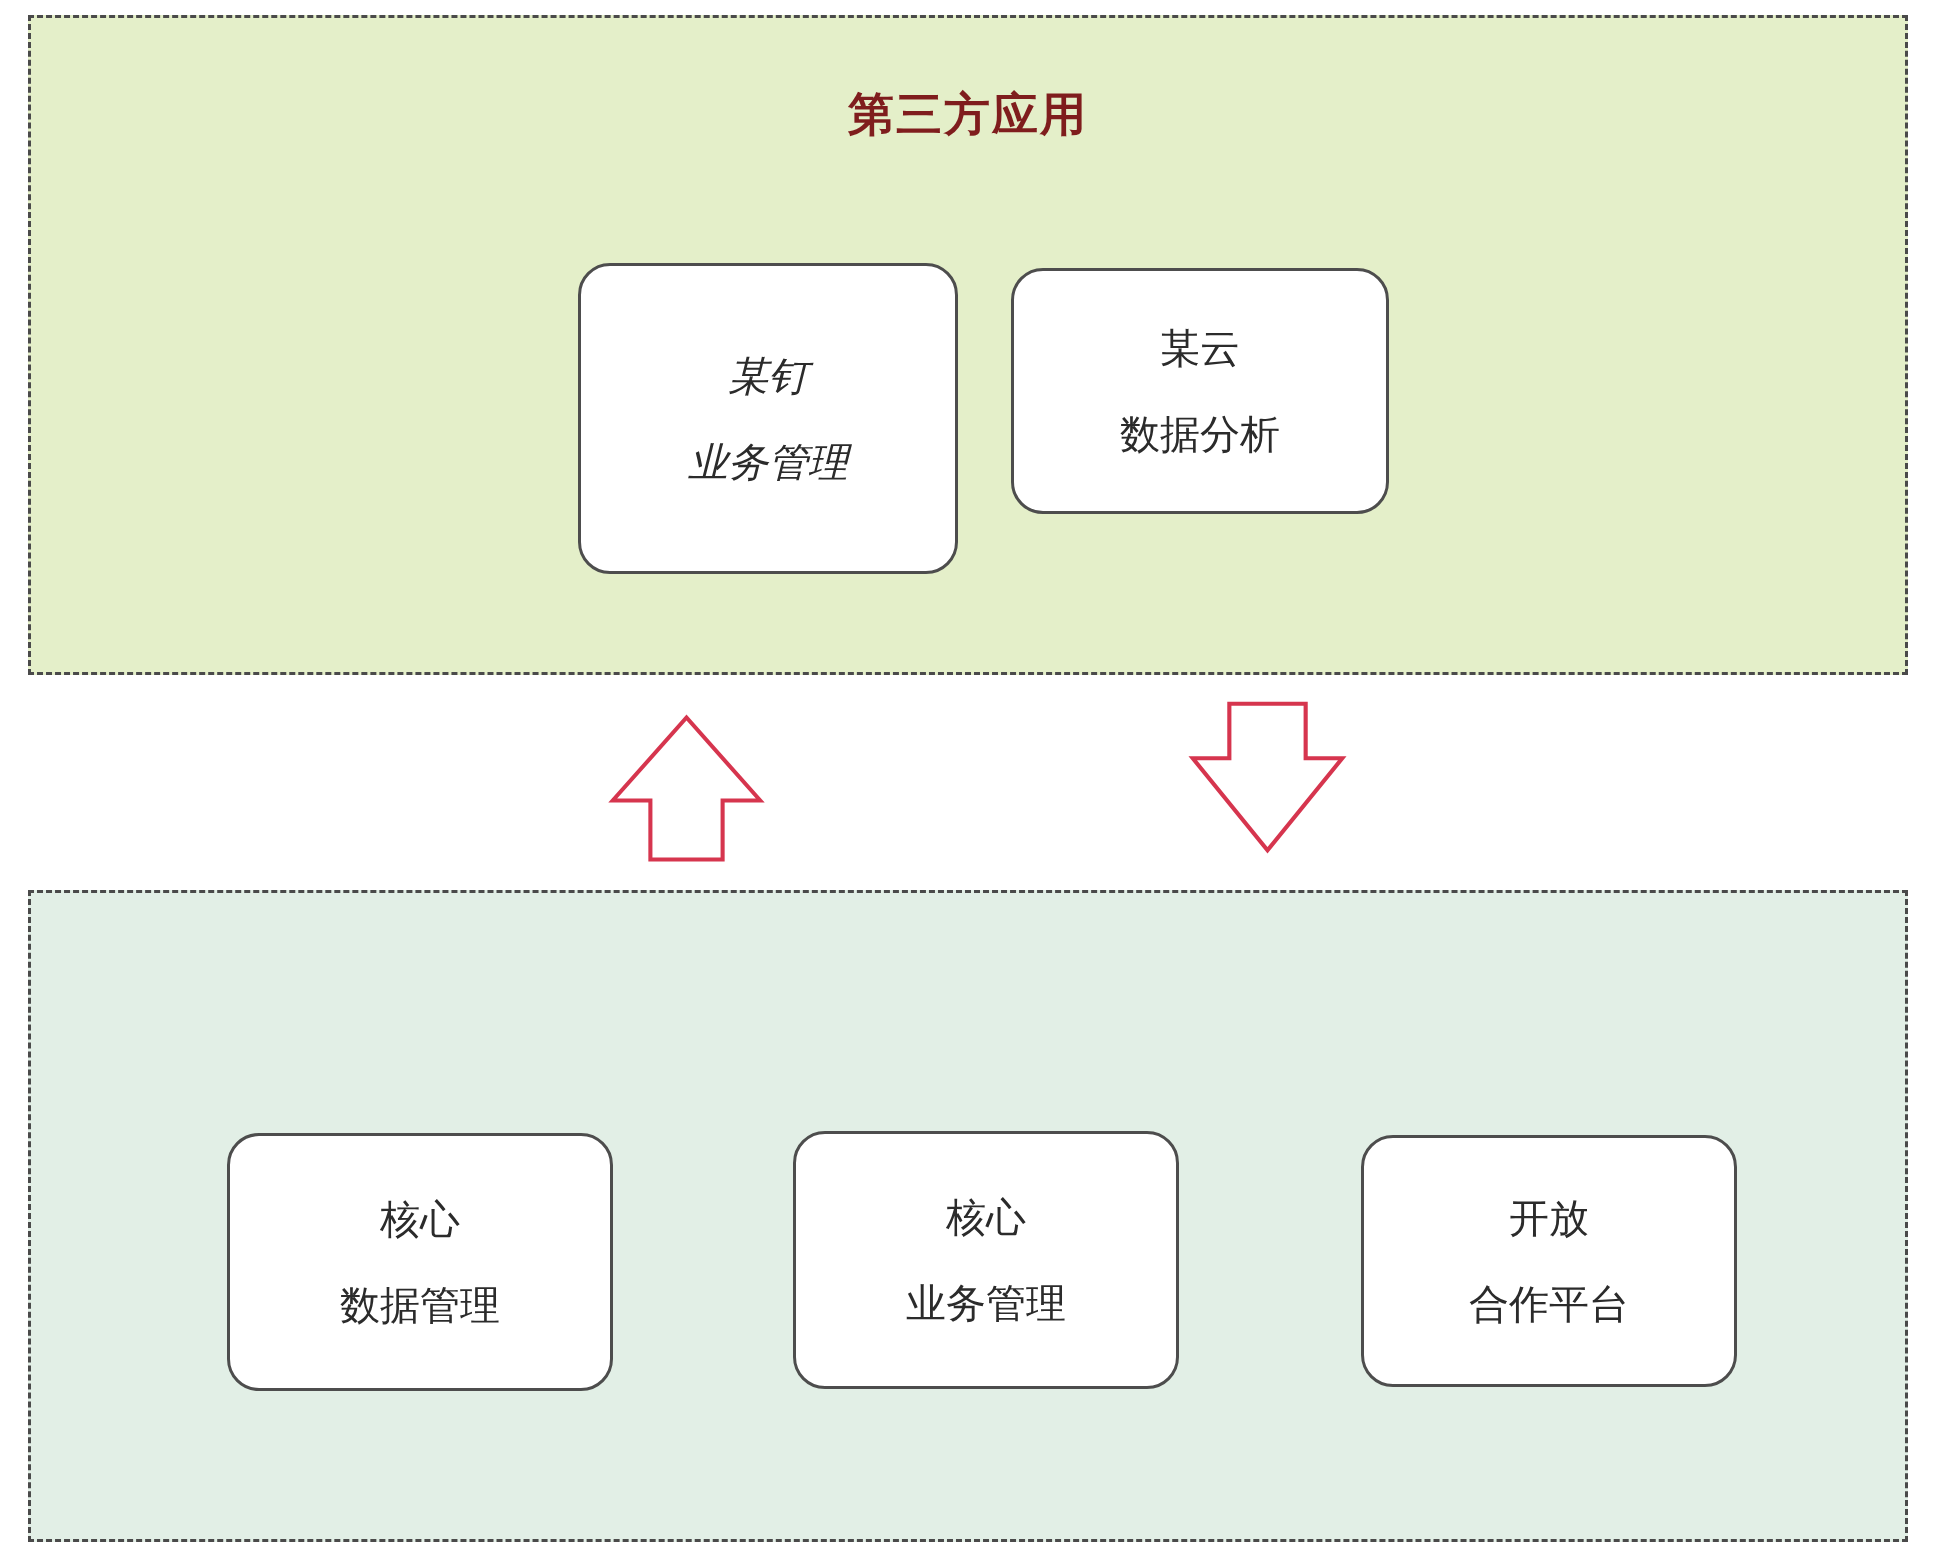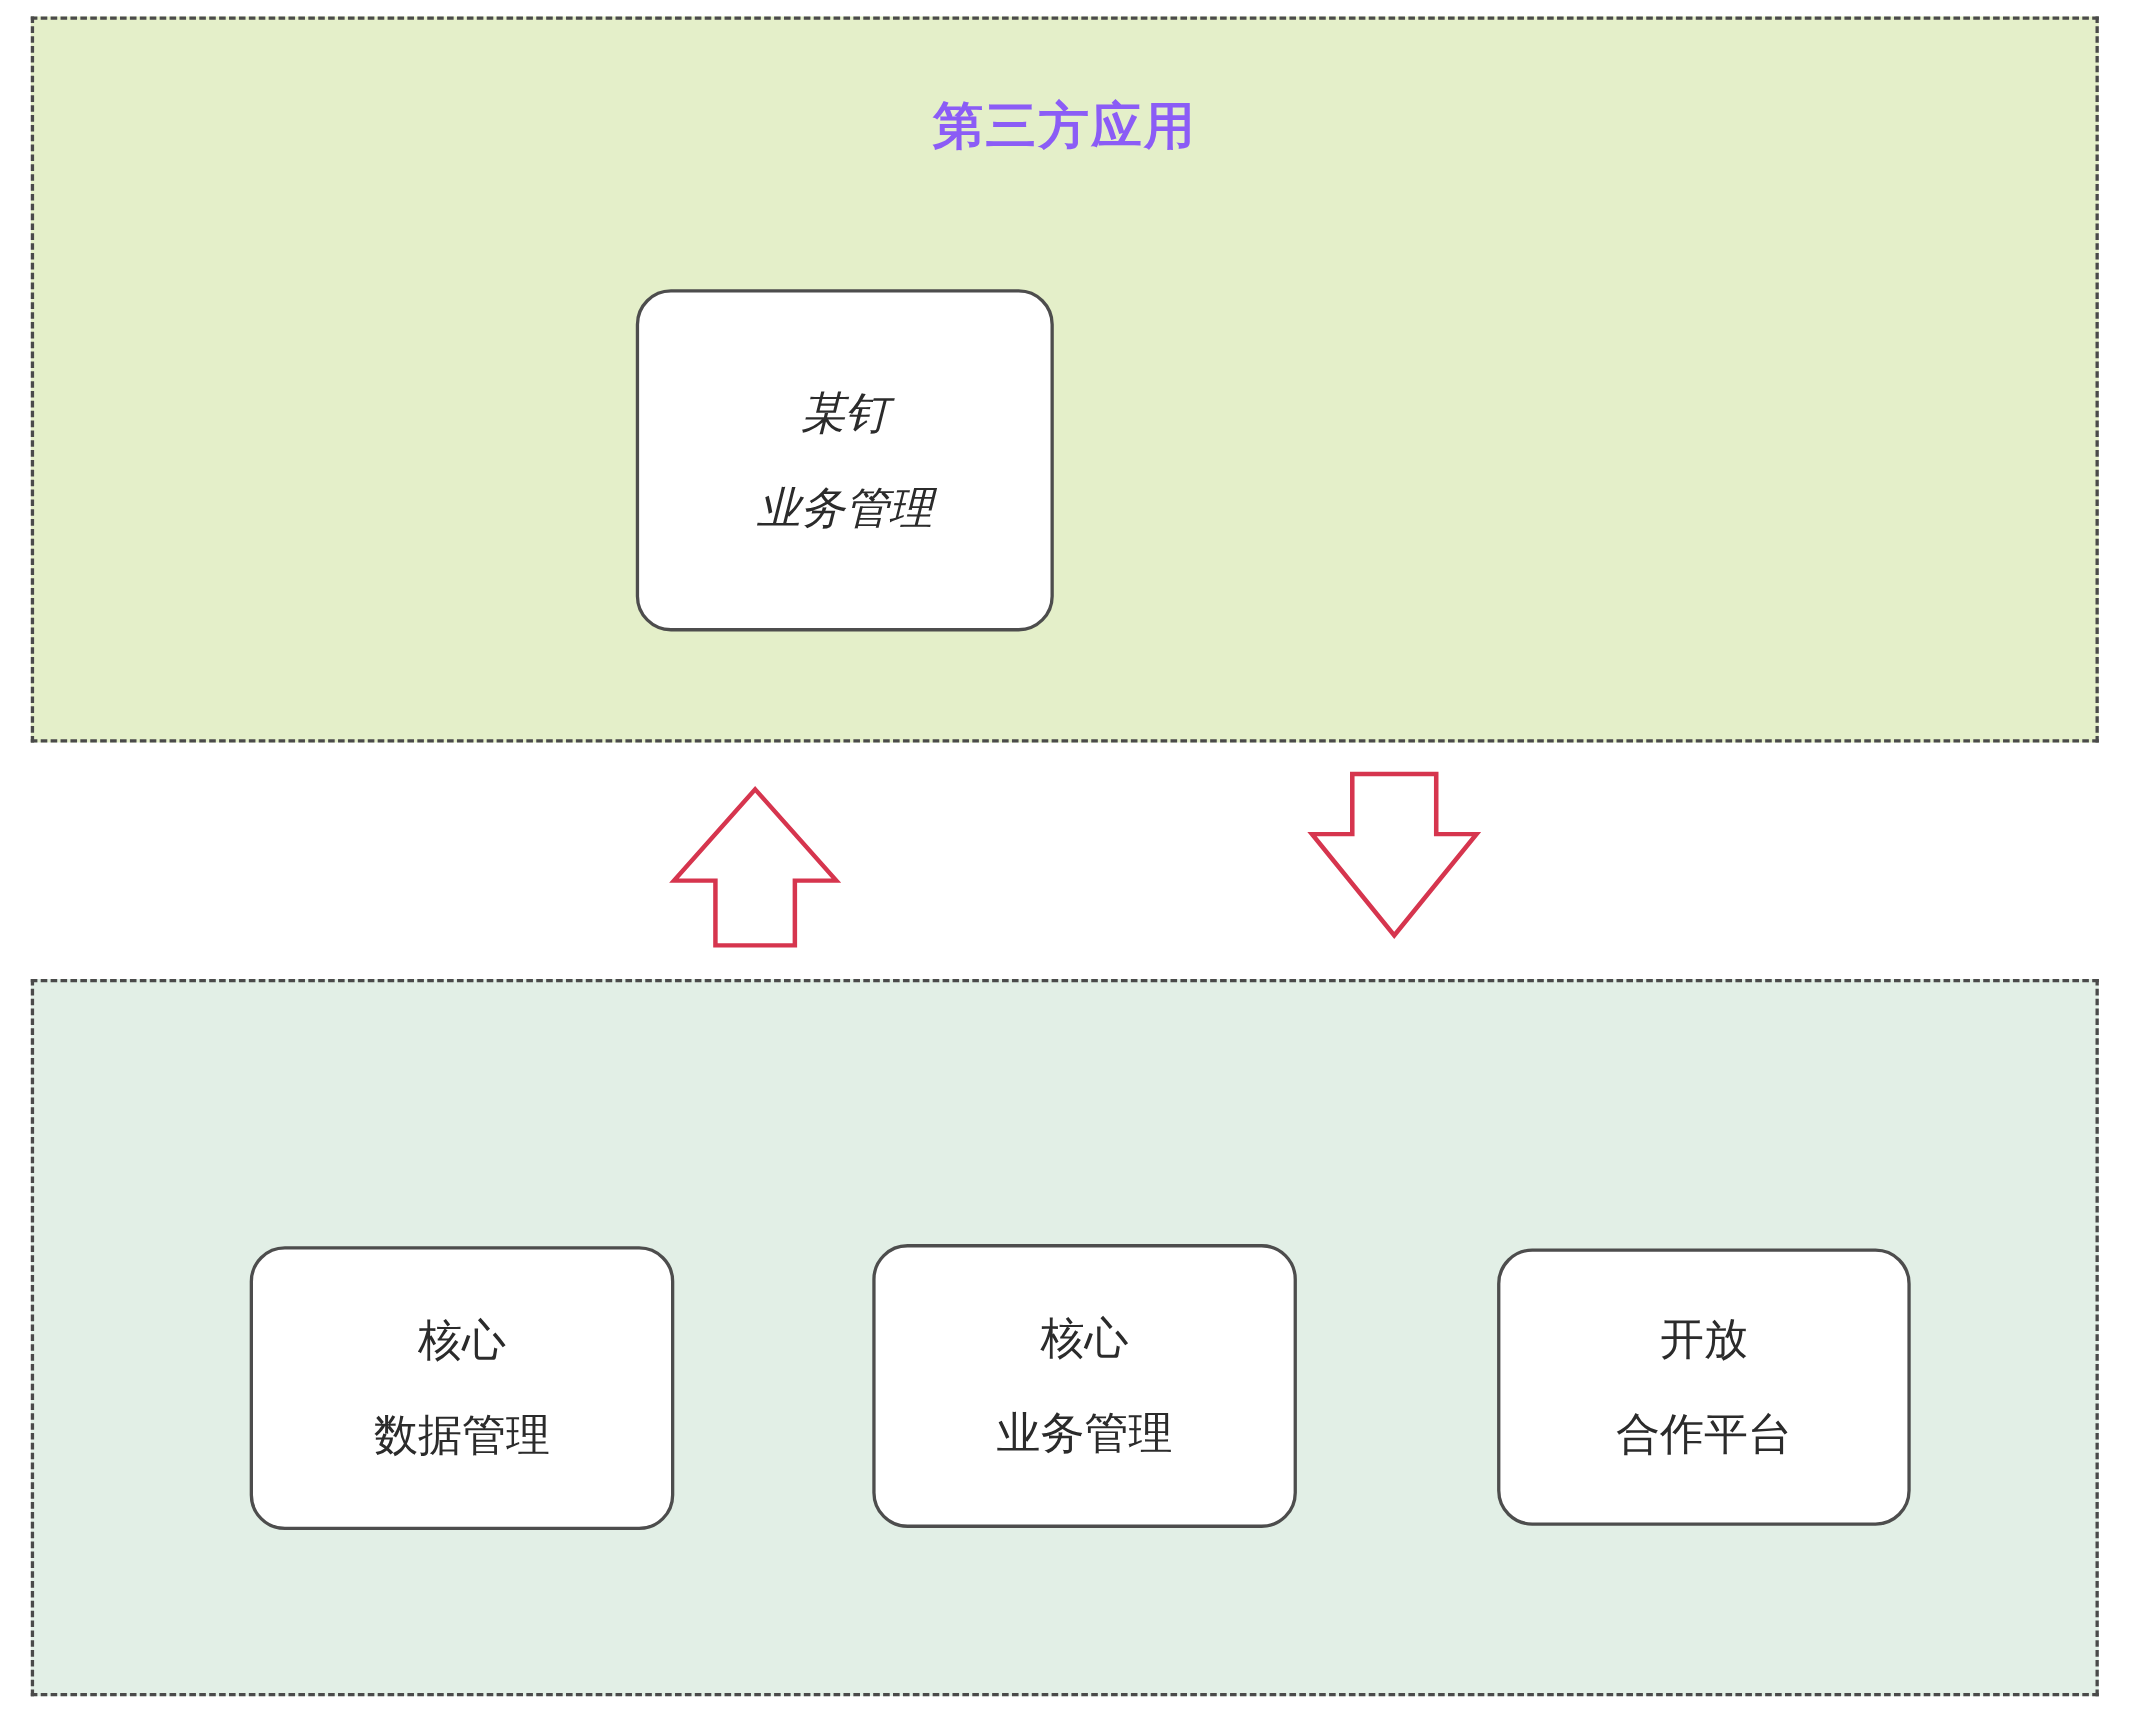--- a/index.html
+++ b/index.html
@@ -34,21 +34,21 @@
     height: 652px;
     background: #e2efe6;
   }
   .panel-title {
     position: absolute;
     left: 0;
     width: 100%;
     text-align: center;
     font-size: 46px;
     font-weight: 700;
-    color: #8b5cf6;
+    color: #7f1d1d;
     letter-spacing: 2px;
   }
   .panel-top .panel-title { top: 66px; }
   .panel-bottom .panel-title { top: 86px; }
   .node {
     position: absolute;
     box-sizing: border-box;
     background: #ffffff;
     border: 3px solid #4d4d4d;
     border-radius: 32px;
@@ -87,20 +87,24 @@
 
   <section class="panel panel-top">
     <div class="panel-title">第三方应用</div>
 
 
     <div class="node t-box-2">
       <span class="node-line">某钉</span>
       <span class="node-line">业务管理</span>
     </div>
 
+    <div class="node t-box-3">
+      <span class="node-line">某云</span>
+      <span class="node-line">数据分析</span>
+    </div>
 
   </section>
 
   <svg class="arrow arrow-up" viewBox="0 0 100 100" preserveAspectRatio="none">
     <polygon points="50,3 97,58 73,58 73,97 27,97 27,58 3,58" fill="#ffffff" stroke="#d6354e" stroke-width="2.6" stroke-linejoin="miter"></polygon>
   </svg>
 
   <svg class="arrow arrow-down" viewBox="0 0 100 100" preserveAspectRatio="none">
     <polygon points="26,3 74,3 74,38 97,38 50,97 3,38 26,38" fill="#ffffff" stroke="#d6354e" stroke-width="2.6" stroke-linejoin="miter"></polygon>
   </svg>

